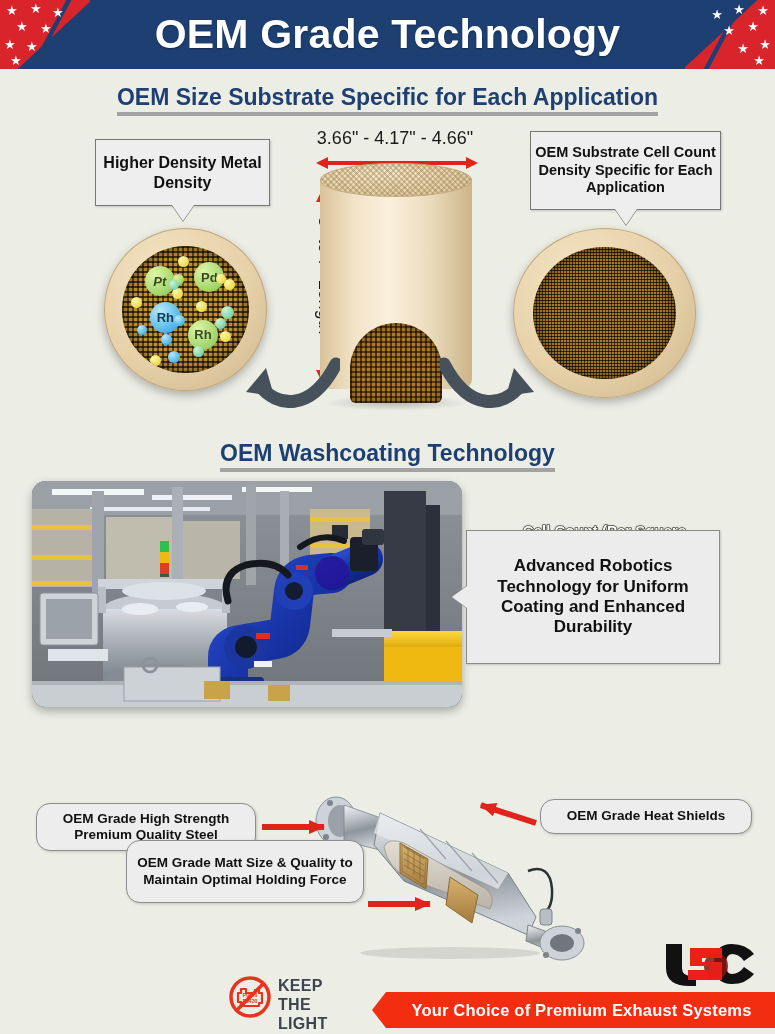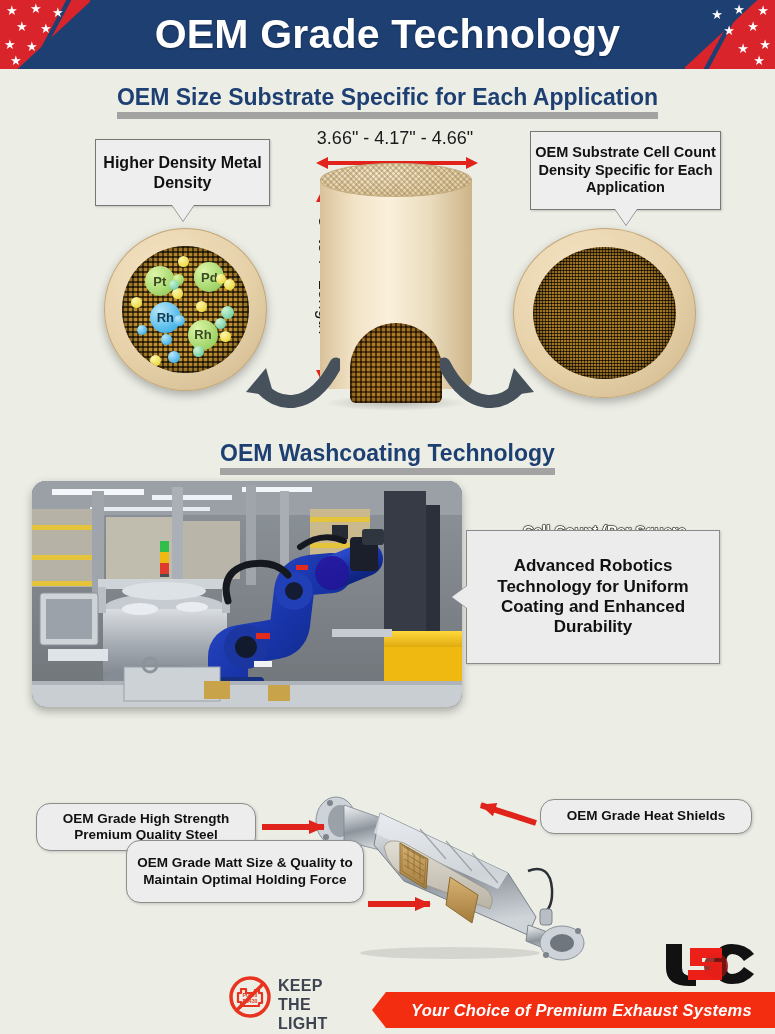--- a/index.html
+++ b/index.html
@@ -39,21 +39,21 @@
   .flag-left .flag-stripe{left:48px;transform:skewX(-28deg);}
   .flag-right .flag-stripe{right:48px;transform:skewX(-28deg);}
   .star{position:absolute;color:#fff;font-size:13px;line-height:13px;}
 
   
   .sec-title{
     position:absolute;width:775px;text-align:center;
     color:#1d3f72;font-size:23px;font-weight:bold;
   }
   .sec-title span{
-    border-bottom:7px solid #a3a3a3;padding-bottom:2px;
+    border-bottom:4px solid #a3a3a3;padding-bottom:2px;
   }
   #title-substrate{top:84px;}
   #title-washcoat{top:440px;}
   #title-construction{top:742px;}
 
   
   .callout{
     position:absolute;background:#eeeeee;border:1px solid #777;
     text-align:center;font-weight:bold;color:#111;
     box-shadow:1px 1px 2px rgba(0,0,0,.18);
@@ -238,21 +238,21 @@
 
   .usc-logo{position:absolute;left:660px;top:940px;width:100px;height:48px;}
 
   .tagline{
     position:absolute;left:372px;top:992px;width:403px;height:36px;
     background:#f22d10;
     clip-path:polygon(14px 0,100% 0,100% 100%,14px 100%,0 50%);
     display:flex;align-items:center;justify-content:center;
   }
   .tagline span{
-    color:#fff;font-weight:bold;font-style:italic;font-size:16.5px;
+    color:#fff;font-weight:bold;font-size:16.5px;
     letter-spacing:.2px;margin-left:16px;
   }
 </style>
 </head>
 <body>
 
 <div class="page">
 
   <div class="header">
     <div class="flag-corner flag-left">
@@ -312,21 +312,21 @@
 
   <div class="cylinder-wrap">
     <div class="cyl-shadow"></div>
     <div class="cyl-body"></div>
     <div class="cyl-cut"></div>
     <div class="cyl-top"></div>
   </div>
 
   <div class="disc" id="disc-left">
     <div class="disc-inner">
-      <div class="pm pm-green" style="left:18%;top:16%;width:30px;height:30px;font-size:13px;">Pt</div>
+      <div class="pm pm-green" style="left:18%;top:16%;width:30px;height:30px;font-size:13px;font-style:italic;">Pt</div>
       <div class="pm pm-green" style="left:57%;top:13%;width:30px;height:30px;font-size:13px;">Pd</div>
       <div class="pm pm-blue" style="left:22%;top:44%;width:31px;height:31px;font-size:13px;color:#123a52;">Rh</div>
       <div class="pm pm-green" style="left:52%;top:58%;width:30px;height:30px;font-size:13px;">Rh</div>
 
       <div class="pm pm-green" style="left:40%;top:22%;width:11px;height:11px;"></div>
       <div class="pm pm-yellow" style="left:44%;top:8%;width:11px;height:11px;"></div>
       <div class="pm pm-yellow" style="left:39%;top:33%;width:11px;height:11px;"></div>
       <div class="pm pm-yellow" style="left:7%;top:40%;width:11px;height:11px;"></div>
       <div class="pm pm-blue" style="left:12%;top:62%;width:10px;height:10px;"></div>
       <div class="pm pm-blue" style="left:31%;top:69%;width:11px;height:11px;"></div>

